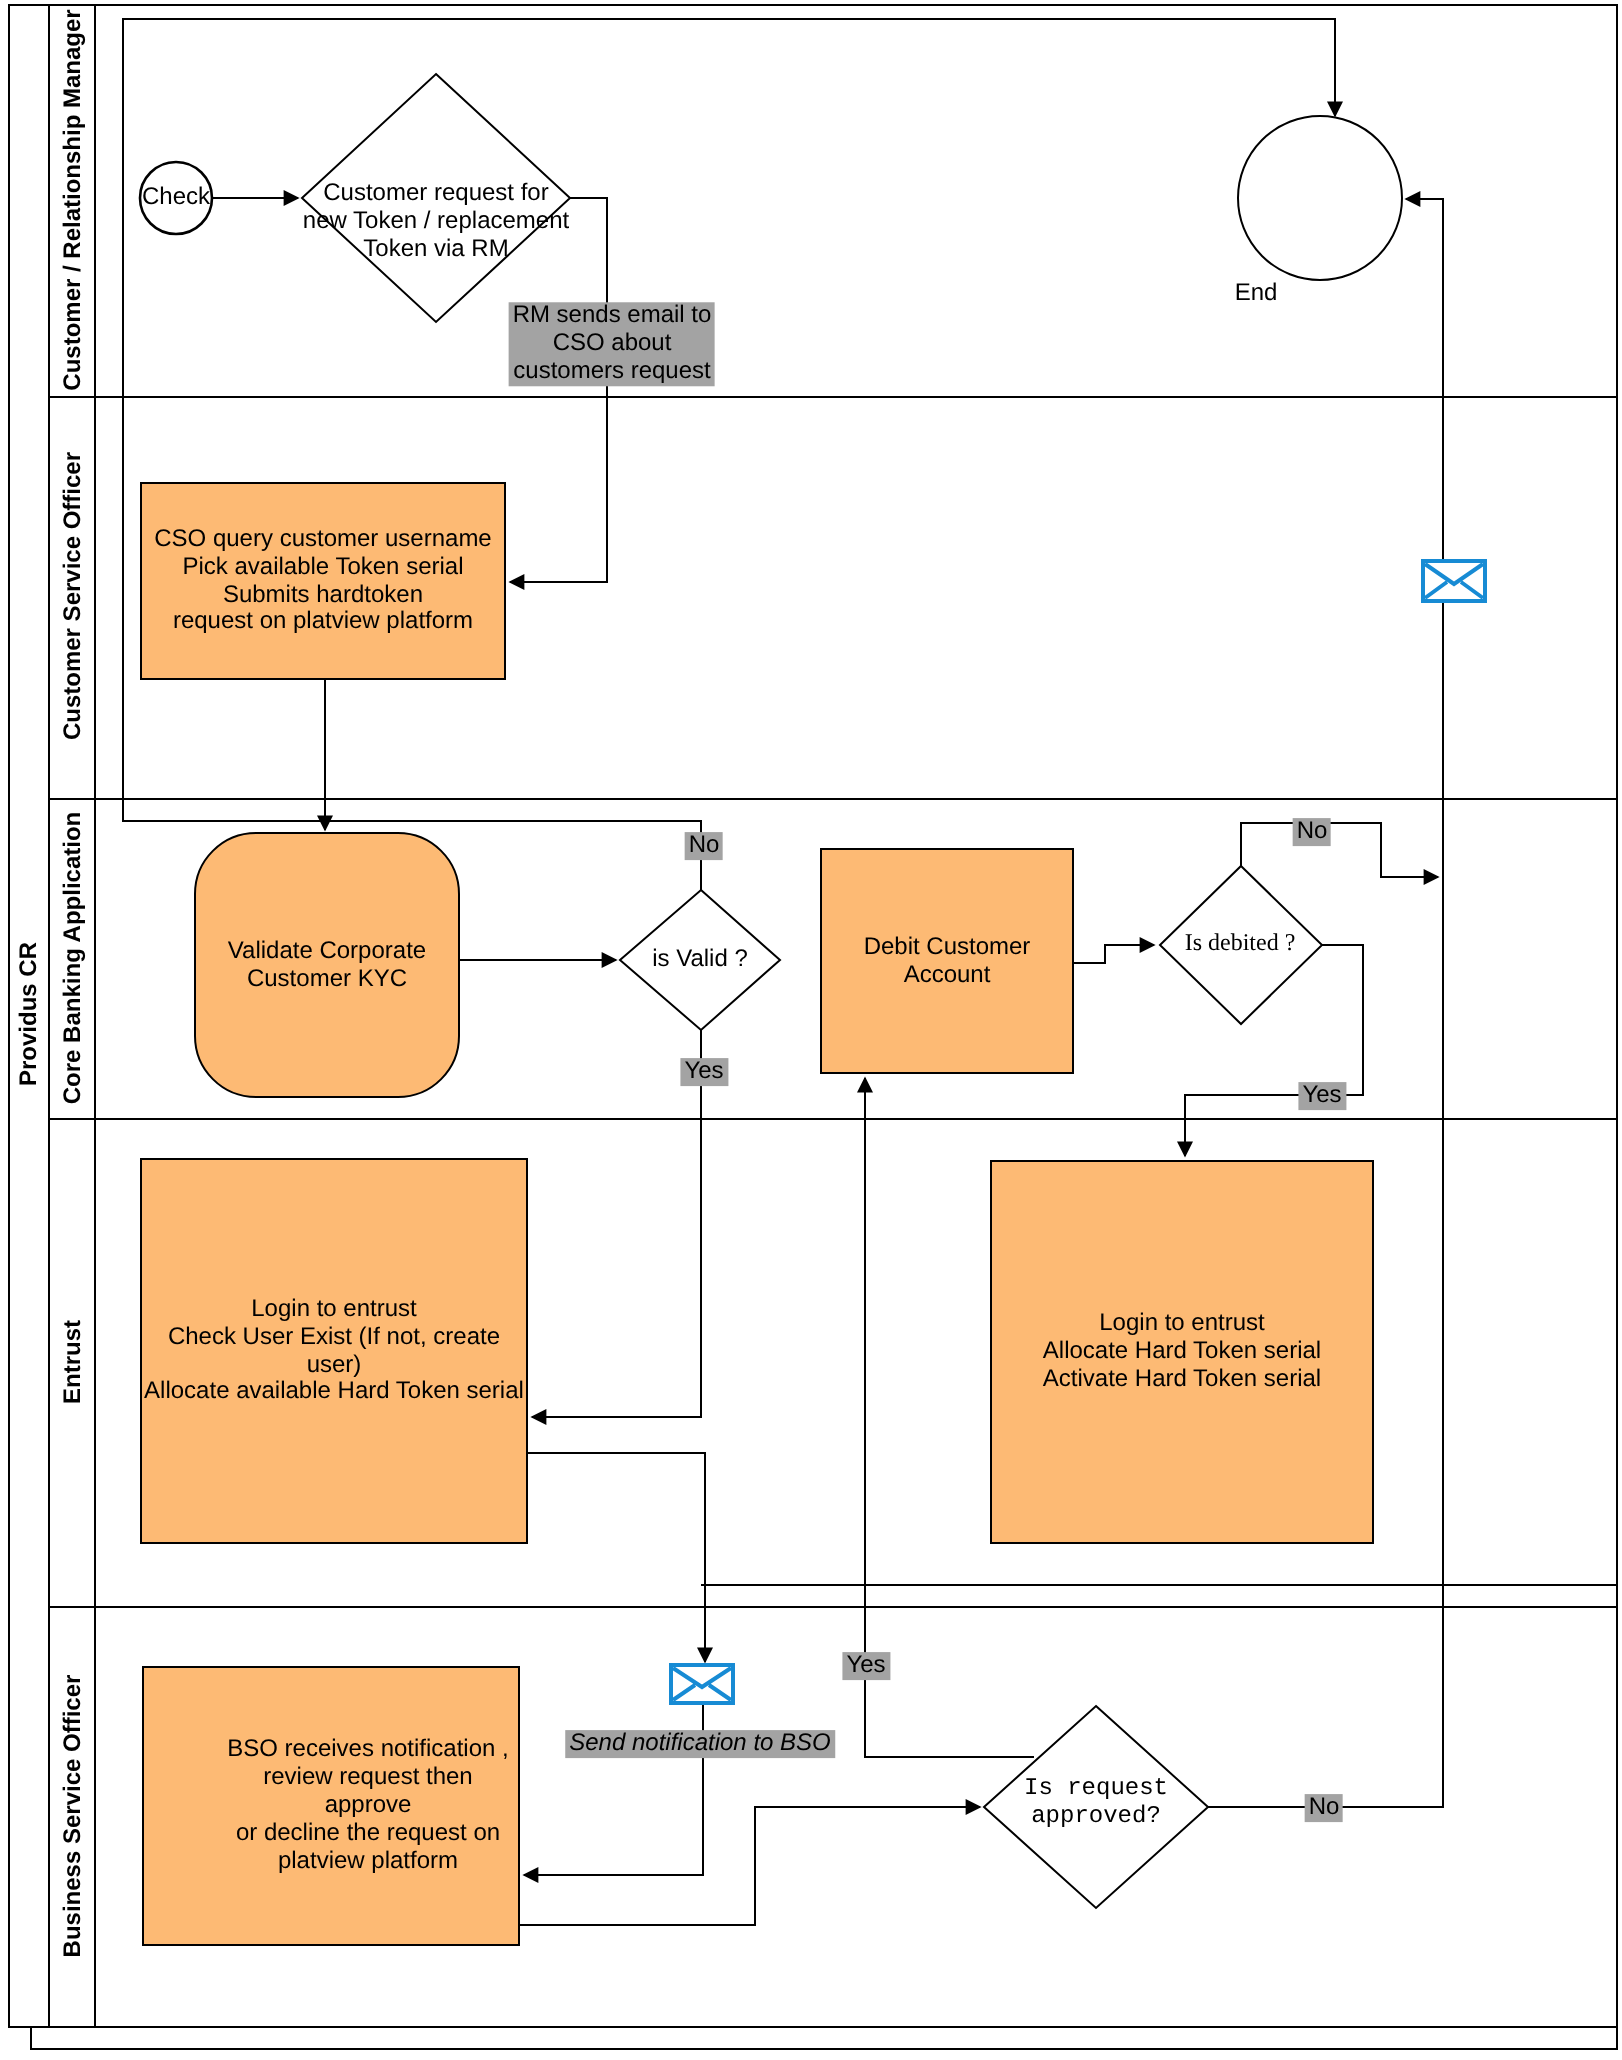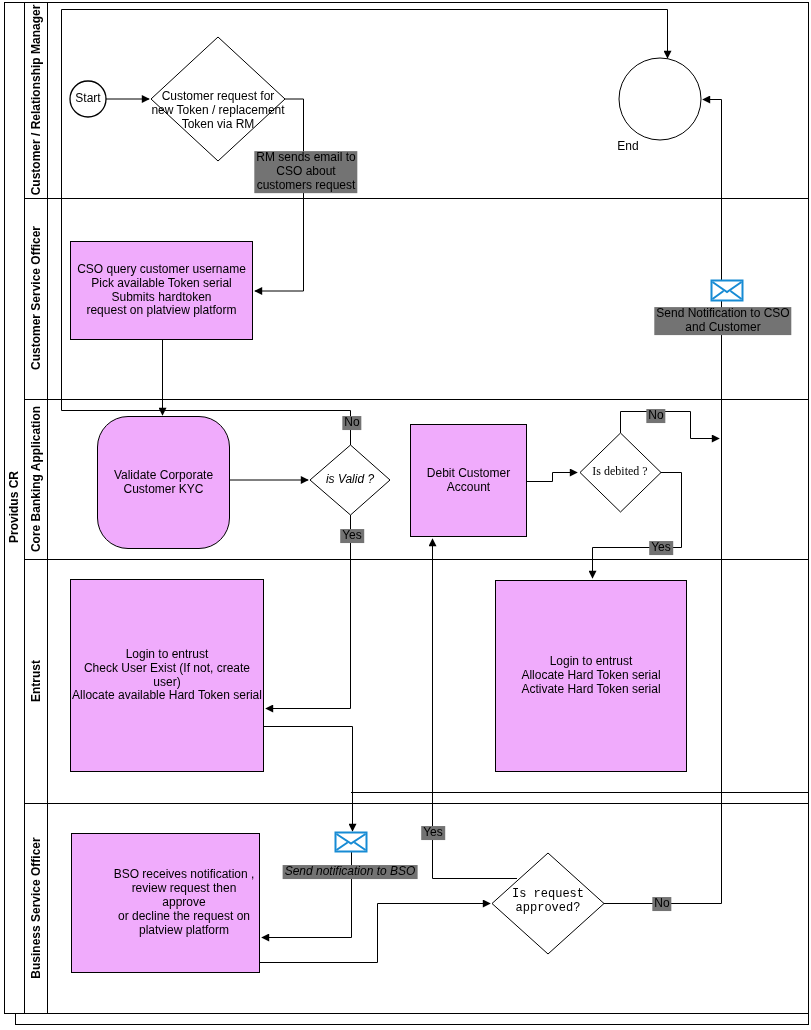--- a/index.html
+++ b/index.html
@@ -3,33 +3,33 @@
 <meta charset="utf-8">
 <style>
   html,body{margin:0;padding:0;background:#ffffff;}
   #canvas{
     position:relative;width:811px;height:1030px;overflow:hidden;
     font-family:"Liberation Sans","DejaVu Sans",sans-serif;
     font-size:12px;color:#000;background:#fff;
   }
   #wires{position:absolute;left:0;top:0;z-index:1;}
   .box{
-    position:absolute;z-index:2;background:#f0abfc;border:1px solid #000;
+    position:absolute;z-index:2;background:#fdba74;border:1px solid #000;
     display:flex;align-items:center;justify-content:center;text-align:center;
     box-sizing:border-box;
   }
   .box .label{white-space:pre-line;line-height:1.16;width:max-content;max-width:none;}
   .node-label{
     position:absolute;z-index:3;transform:translate(-50%,-50%);
     white-space:pre-line;text-align:center;line-height:1.16;width:max-content;
   }
   .edge-label{
     position:absolute;z-index:3;transform:translate(-50%,-50%);
     white-space:pre-line;text-align:center;line-height:1.16;width:max-content;
-    background:#737373;padding:0 2px;
+    background:#a3a3a3;padding:0 2px;
   }
   .vlabel{
     position:absolute;z-index:3;transform:translate(-50%,-50%) rotate(-90deg);
     white-space:nowrap;font-weight:bold;text-align:center;
   }
 </style>
 </head>
 <body>
 
 <div id="canvas">
@@ -99,21 +99,21 @@
   <div class="box" style="left:70px;top:241px;width:183px;height:99px;">
     <div class="label">CSO query customer username
 Pick available Token serial
 Submits hardtoken
 request on platview platform</div>
   </div>
   <div class="box" style="left:97px;top:416px;width:133px;height:133px;border-radius:31px;">
     <div class="label">Validate Corporate
 Customer KYC</div>
   </div>
-  <div class="box" style="left:410px;top:424px;width:117px;height:113px;">
+  <div class="box" style="left:410px;top:424px;width:127px;height:113px;">
     <div class="label">Debit Customer
 Account</div>
   </div>
   <div class="box" style="left:70px;top:579px;width:194px;height:193px;">
     <div class="label">Login to entrust
 Check User Exist (If not, create
 user)
 Allocate available Hard Token serial</div>
   </div>
   <div class="box" style="left:495px;top:580px;width:192px;height:192px;">
@@ -121,35 +121,33 @@
 Allocate Hard Token serial
 Activate Hard Token serial</div>
   </div>
   <div class="box" style="left:71px;top:833px;width:189px;height:140px;padding-left:37px;">
     <div class="label">BSO receives notification ,
 review request then approve
 or decline the request on
 platview platform</div>
   </div>
 
-  <div class="node-label" style="left:88px;top:99px;">Start</div>
+  <div class="node-label" style="left:88px;top:99px;">Check</div>
   <div class="node-label" style="left:628px;top:99px;margin-top:48px;">End</div>
   <div class="node-label" style="left:218px;top:111px;">Customer request for
 new Token / replacement
 Token via RM</div>
-  <div class="node-label" style="left:350px;top:480px;font-style:italic;">is Valid ?</div>
+  <div class="node-label" style="left:350px;top:480px;">is Valid ?</div>
   <div class="node-label" style="left:620px;top:472px;font-family:Liberation Serif, serif;">Is debited ?</div>
   <div class="node-label" style="left:548px;top:902px;font-family:Liberation Mono, monospace;">Is request
 approved?</div>
 
   <div class="edge-label" style="left:306px;top:172px;">RM sends email to
 CSO about
 customers request</div>
-  <div class="edge-label" style="left:723px;top:321px;">Send Notification to CSO
-and Customer</div>
   <div class="edge-label" style="left:350px;top:872px;font-style:italic;">Send notification to BSO</div>
   <div class="edge-label" style="left:352px;top:423px;">No</div>
   <div class="edge-label" style="left:352px;top:536px;">Yes</div>
   <div class="edge-label" style="left:656px;top:416px;">No</div>
   <div class="edge-label" style="left:661px;top:548px;">Yes</div>
   <div class="edge-label" style="left:433px;top:833px;">Yes</div>
   <div class="edge-label" style="left:662px;top:904px;">No</div>
 
 </div>
 

